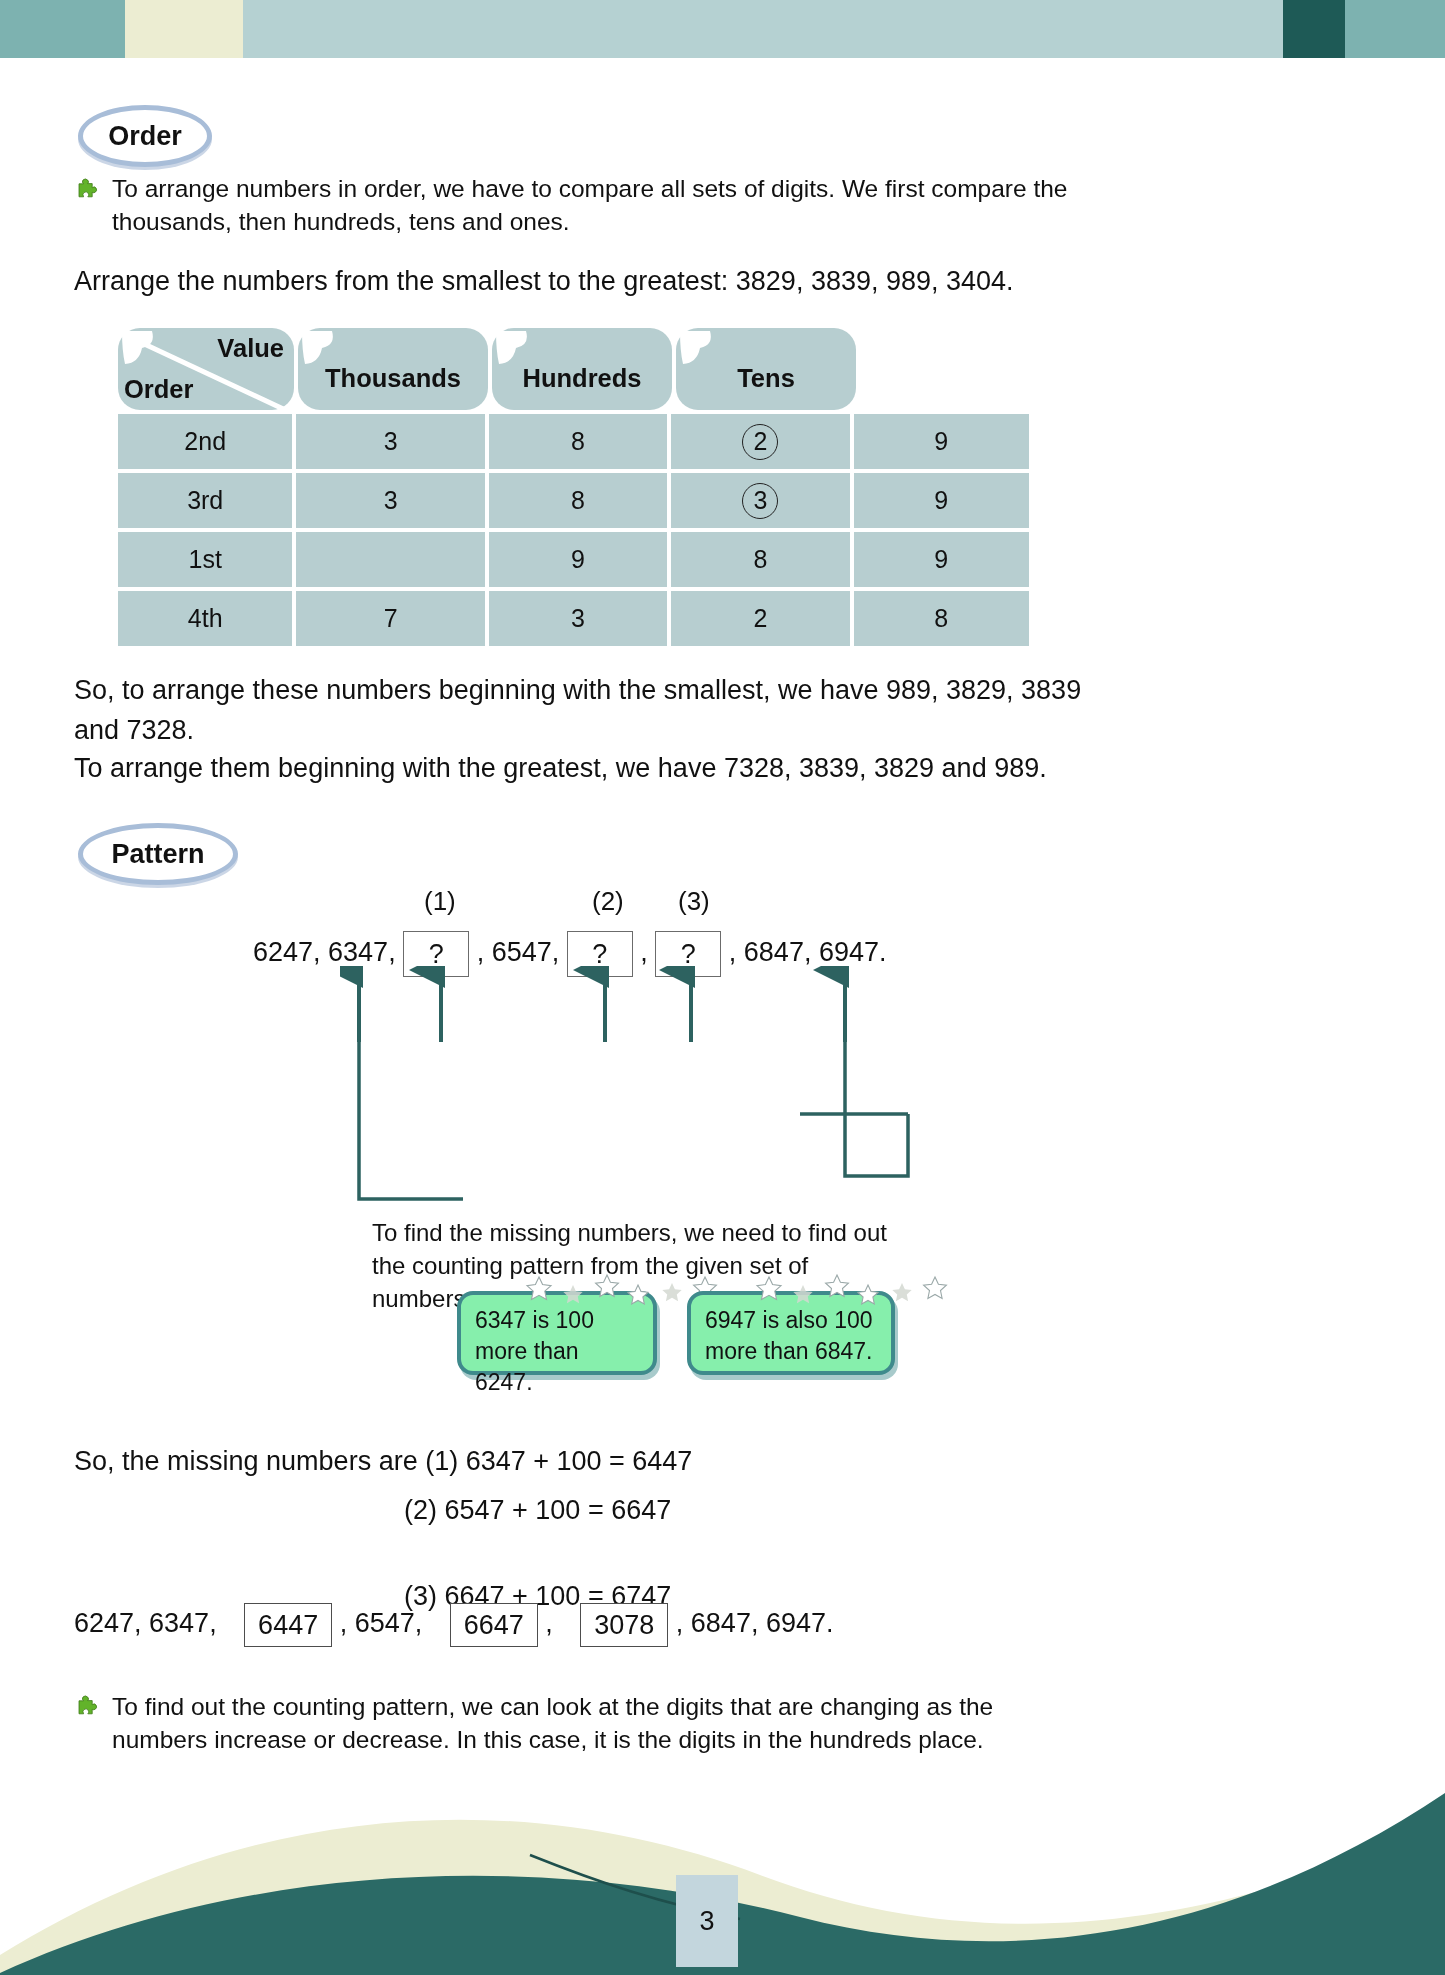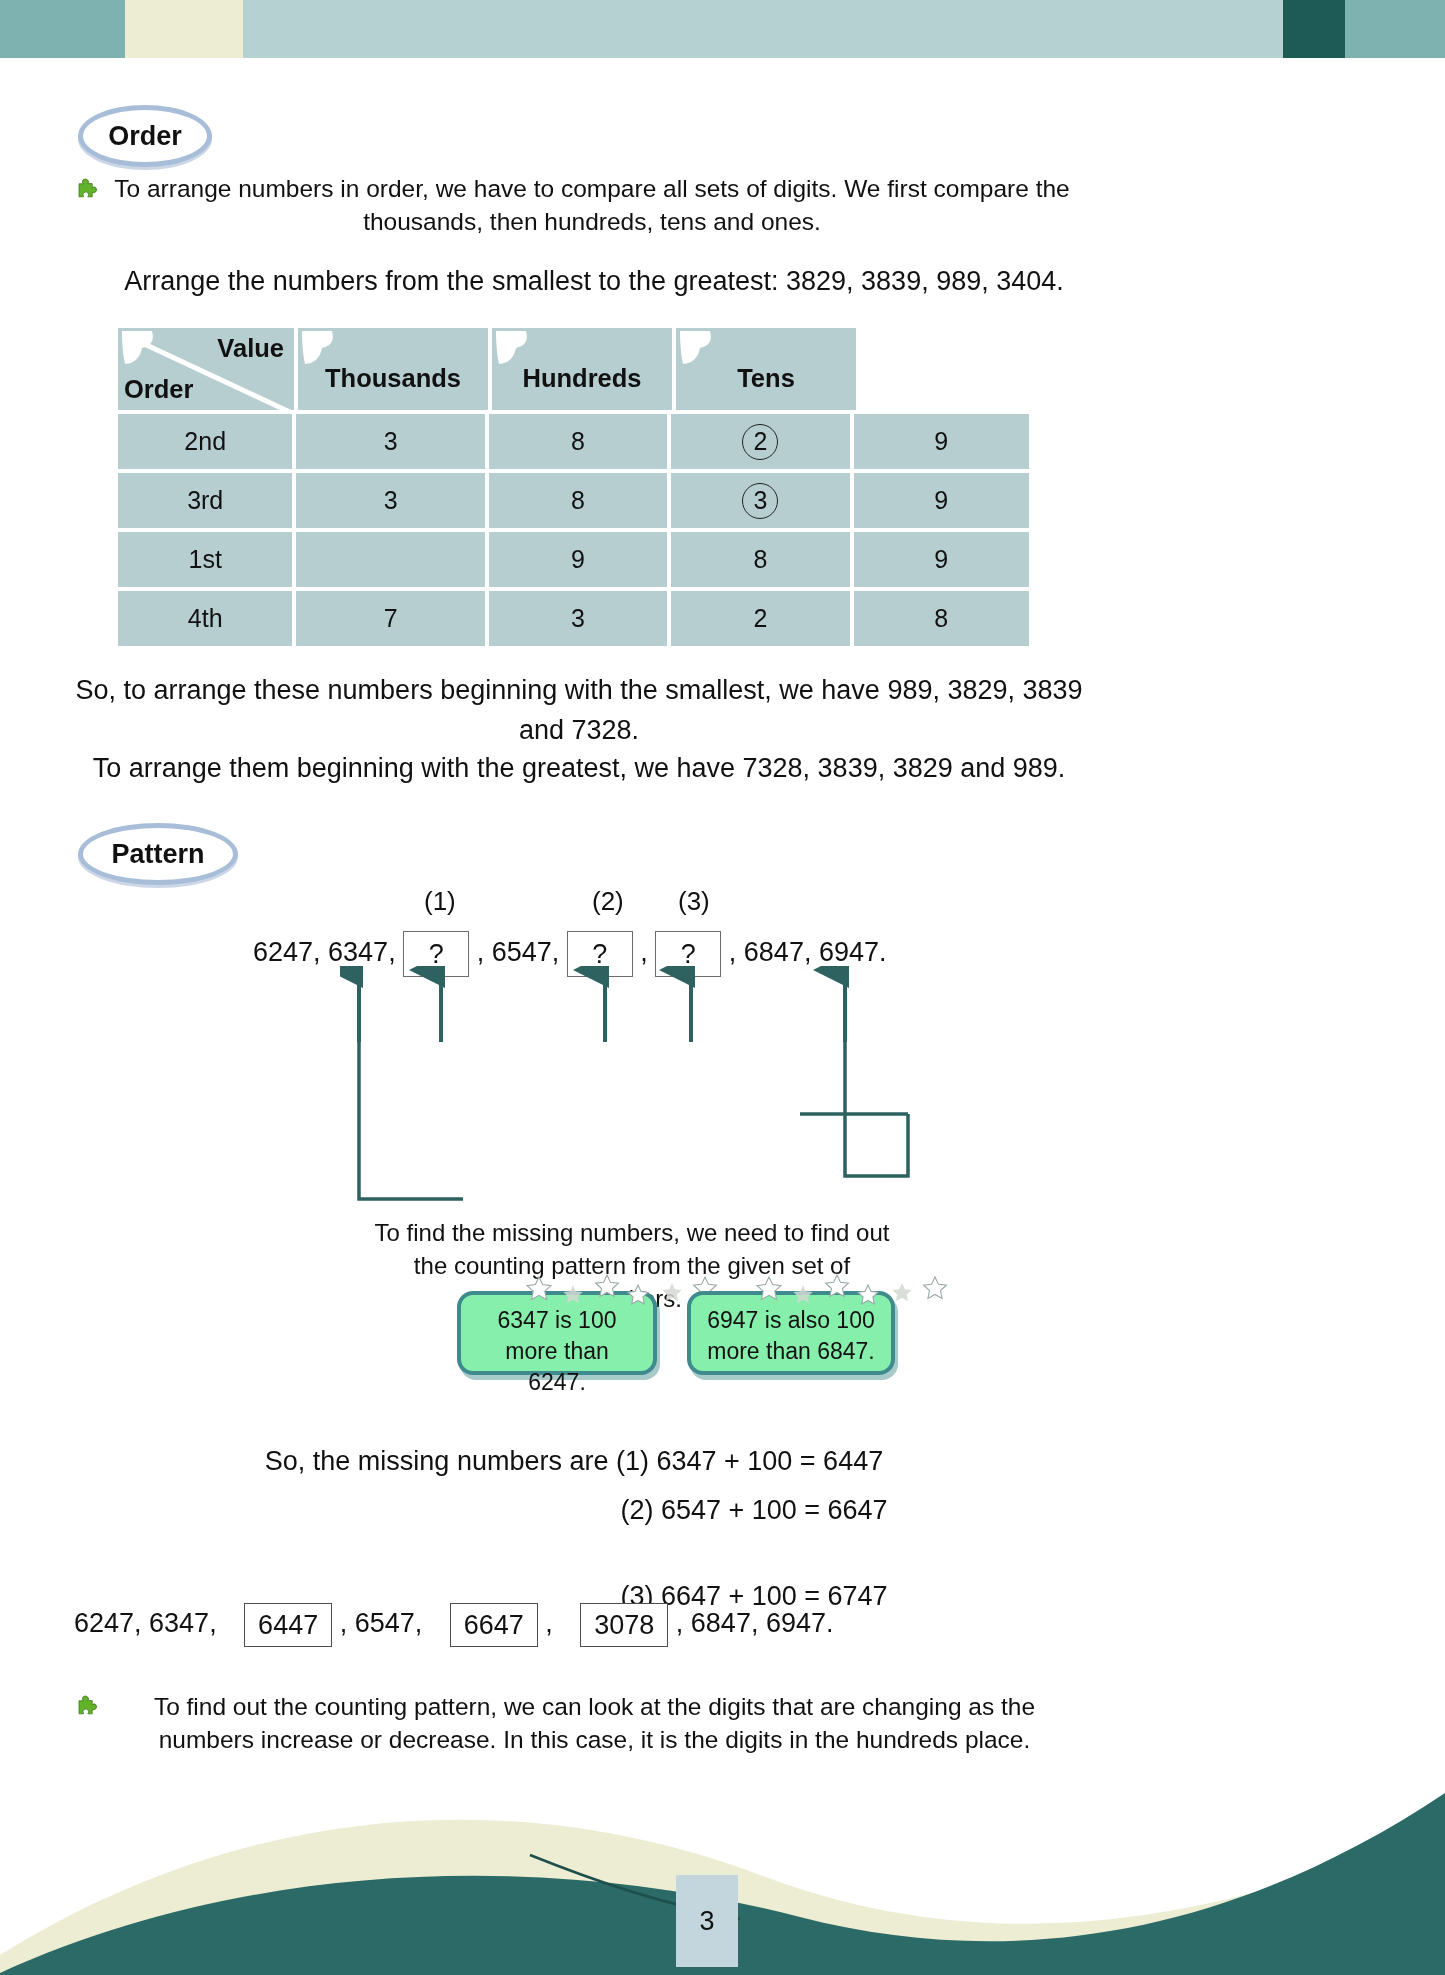--- a/index.html
+++ b/index.html
@@ -13,21 +13,21 @@
   
   .topbar{position:absolute;left:0;top:0;width:1445px;height:58px;}
   .tb{position:absolute;top:0;height:58px;}
   .tb-teal-l{left:0;width:125px;background:#7db2b0;}
   .tb-cream{left:125px;width:118px;background:#ecedd2;}
   .tb-blue{left:243px;width:1040px;background:#b5d1d2;}
   .tb-dark{left:1283px;width:62px;background:#1e5a56;}
   .tb-teal-r{left:1345px;width:100px;background:#7db2b0;}
 
   
-  .page{position:absolute;left:0;top:58px;width:1445px;height:1917px;text-align:center;}
+  .page{position:absolute;left:0;top:58px;width:1445px;height:1917px;}
 
   
   .oval{
     position:absolute;
     border:5px solid #a8bdd8;
     border-radius:50%;
     background:#fff;
     display:flex;align-items:center;justify-content:center;
     font-weight:bold;font-size:27px;color:#111;
     box-shadow:0 3px 0 rgba(140,165,200,.45);
@@ -47,21 +47,21 @@
     background:#b7ced0;margin-right:4px;position:relative;
     display:flex;align-items:center;justify-content:center;
     font-size:25px;color:#111;
   }
   .tcell:last-child{margin-right:0;}
   .c0{width:176px;}
   .c1{width:190px;}
   .c2{width:180px;}
   .c3{width:180px;}
   .c4{width:177px;}
-  .hrow .tcell{height:82px;font-weight:bold;font-size:25.5px;}
+  .hrow .tcell{height:82px;font-weight:bold;font-size:25.5px;border-radius:22px;}
   .drow .tcell{height:55px;}
 
   
   .fold{position:absolute;left:4px;top:3px;width:34px;height:36px;pointer-events:none;}
 
   
   .hdr0{position:relative;}
   .hdr0 .diag{position:absolute;left:0;top:0;width:100%;height:100%;}
   .hdr0 .lbl-value{position:absolute;right:10px;top:6px;font-weight:bold;font-size:25.5px;}
   .hdr0 .lbl-order{position:absolute;left:6px;bottom:6px;font-weight:bold;font-size:25.5px;}

